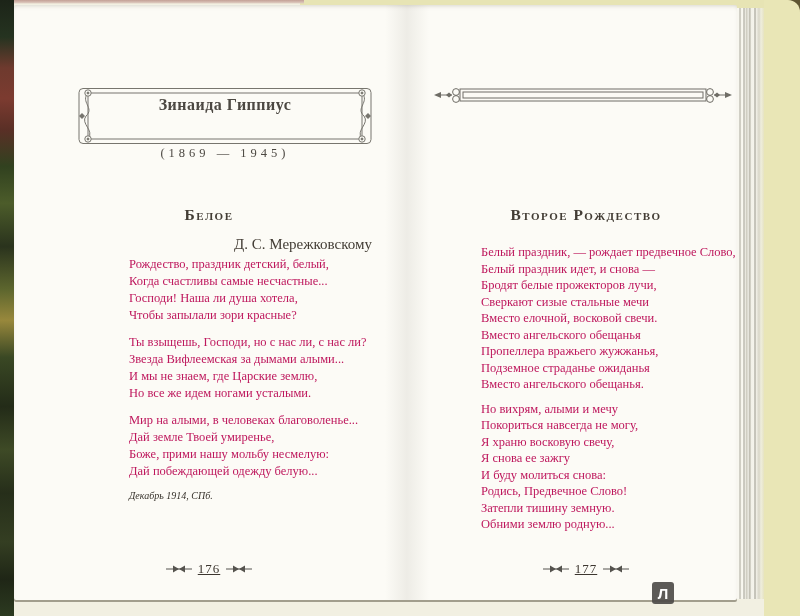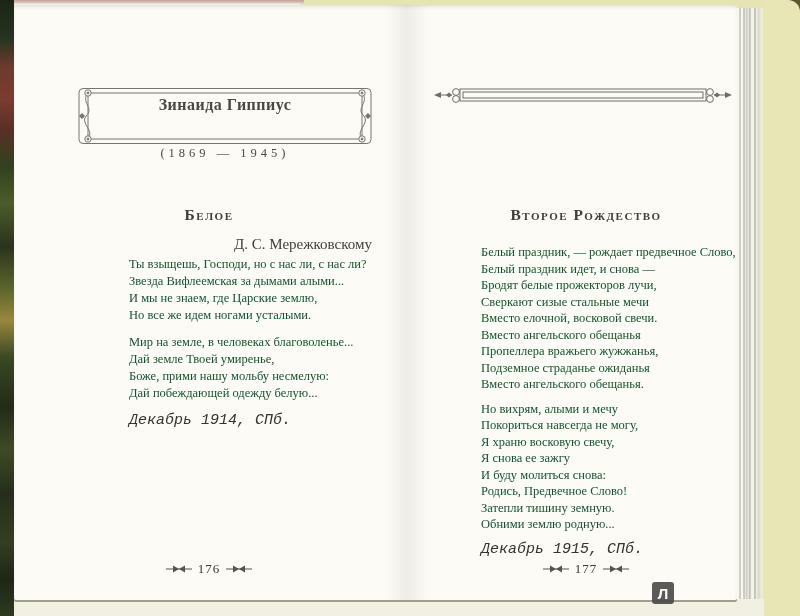--- a/index.html
+++ b/index.html
@@ -60,33 +60,33 @@
   .abs{position:absolute;z-index:10;}
   .poem-title{
     width:290px;text-align:center;
     font-variant:small-caps;font-weight:bold;font-size:15.5px;
     letter-spacing:1.5px;color:#433d35;
   }
   .dedication{
     width:222px;text-align:right;font-size:15px;color:#433d35;
   }
   .poem .line{
-    font-size:12.5px;color:#14532d;white-space:nowrap;
+    font-size:12.5px;color:#be185d;white-space:nowrap;
   }
   .poem .stanza{margin:0 0 10px 0;}
   .poem-left .line{line-height:17px;}
   .poem-right .stanza{margin-bottom:8px;}
   .poem-right .line{line-height:16.5px;}
   .poem-date{
-    font-style:italic;font-size:15px;color:#37322b;margin-top:3px;font-family:Liberation Mono, monospace;
+    font-style:italic;font-size:10px;color:#37322b;margin-top:3px;
   }
   .pagenum-row{
     width:290px;display:flex;align-items:center;justify-content:center;gap:6px;
   }
-  .pagenum{font-size:13px;color:#3c362f;letter-spacing:1px;}
+  .pagenum{font-size:13px;color:#3c362f;letter-spacing:1px;text-decoration:underline;}
   
   .author-frame{left:78px;top:87px;width:258px;height:58px;}
   .author-frame svg{position:absolute;left:0;top:0;}
   .author-name{
     position:absolute;left:0;top:9px;width:294px;text-align:center;
     font-weight:bold;font-size:16px;color:#4c4842;letter-spacing:.5px;
   }
   .author-years{
     position:absolute;left:0;top:31px;width:294px;text-align:center;
     font-size:12.5px;color:#4c4842;letter-spacing:4px;margin-top:28px;
@@ -138,27 +138,33 @@
   <div class="author-name">Зинаида Гиппиус</div>
   <div class="author-years">(1869 — 1945)</div>
 </div>
 
 <div class="abs poem-title" style="left:64px;top:206px;">Белое</div>
 
 <div class="abs dedication" style="left:150px;top:236px;">Д. С. Мережковскому</div>
 
 <div class="abs poem poem-left" style="left:129px;top:256px;">
   <div class="stanza">
+    <div class="line">Рождество, праздник детский, белый,</div>
+    <div class="line">Когда счастливы самые несчастные...</div>
+    <div class="line">Господи! Наша ли душа хотела,</div>
+    <div class="line">Чтобы запылали зори красные?</div>
+  </div>
+  <div class="stanza">
     <div class="line">Ты взыщешь, Господи, но с нас ли, с нас ли?</div>
     <div class="line">Звезда Вифлеемская за дымами алыми...</div>
     <div class="line">И мы не знаем, где Царские землю,</div>
     <div class="line">Но все же идем ногами усталыми.</div>
   </div>
   <div class="stanza">
-    <div class="line">Мир на земле, в человеках благоволенье...</div>
+    <div class="line">Мир на алыми, в человеках благоволенье...</div>
     <div class="line">Дай земле Твоей умиренье,</div>
     <div class="line">Боже, прими нашу мольбу несмелую:</div>
     <div class="line">Дай побеждающей одежду белую...</div>
   </div>
   <div class="poem-date">Декабрь 1914, СПб.</div>
 </div>
 
 <div class="abs pagenum-row" style="left:64px;top:561px;">
   <svg class="orn" width="26" height="8" viewBox="0 0 26 8">
     <line x1="0" y1="4" x2="26" y2="4" stroke="#55534e" stroke-width="1"></line>
@@ -209,21 +215,20 @@
   <div class="stanza">
     <div class="line">Но вихрям, алыми и мечу</div>
     <div class="line">Покориться навсегда не могу,</div>
     <div class="line">Я храню восковую свечу,</div>
     <div class="line">Я снова ее зажгу</div>
     <div class="line">И буду молиться снова:</div>
     <div class="line">Родись, Предвечное Слово!</div>
     <div class="line">Затепли тишину земную.</div>
     <div class="line">Обними землю родную...</div>
   </div>
-  <div class="poem-date">Декабрь 1915, СПб.</div>
 </div>
 
 <div class="abs pagenum-row" style="left:440px;top:561px;width:292px;">
   <svg class="orn" width="26" height="8" viewBox="0 0 26 8">
     <line x1="0" y1="4" x2="26" y2="4" stroke="#55534e" stroke-width="1"></line>
     <polygon points="7,0.5 7,7.5 13,4" fill="#55534e"></polygon>
     <polygon points="19,0.5 19,7.5 13,4" fill="#55534e"></polygon>
   </svg>
   <span class="pagenum">177</span>
   <svg class="orn" width="26" height="8" viewBox="0 0 26 8">

